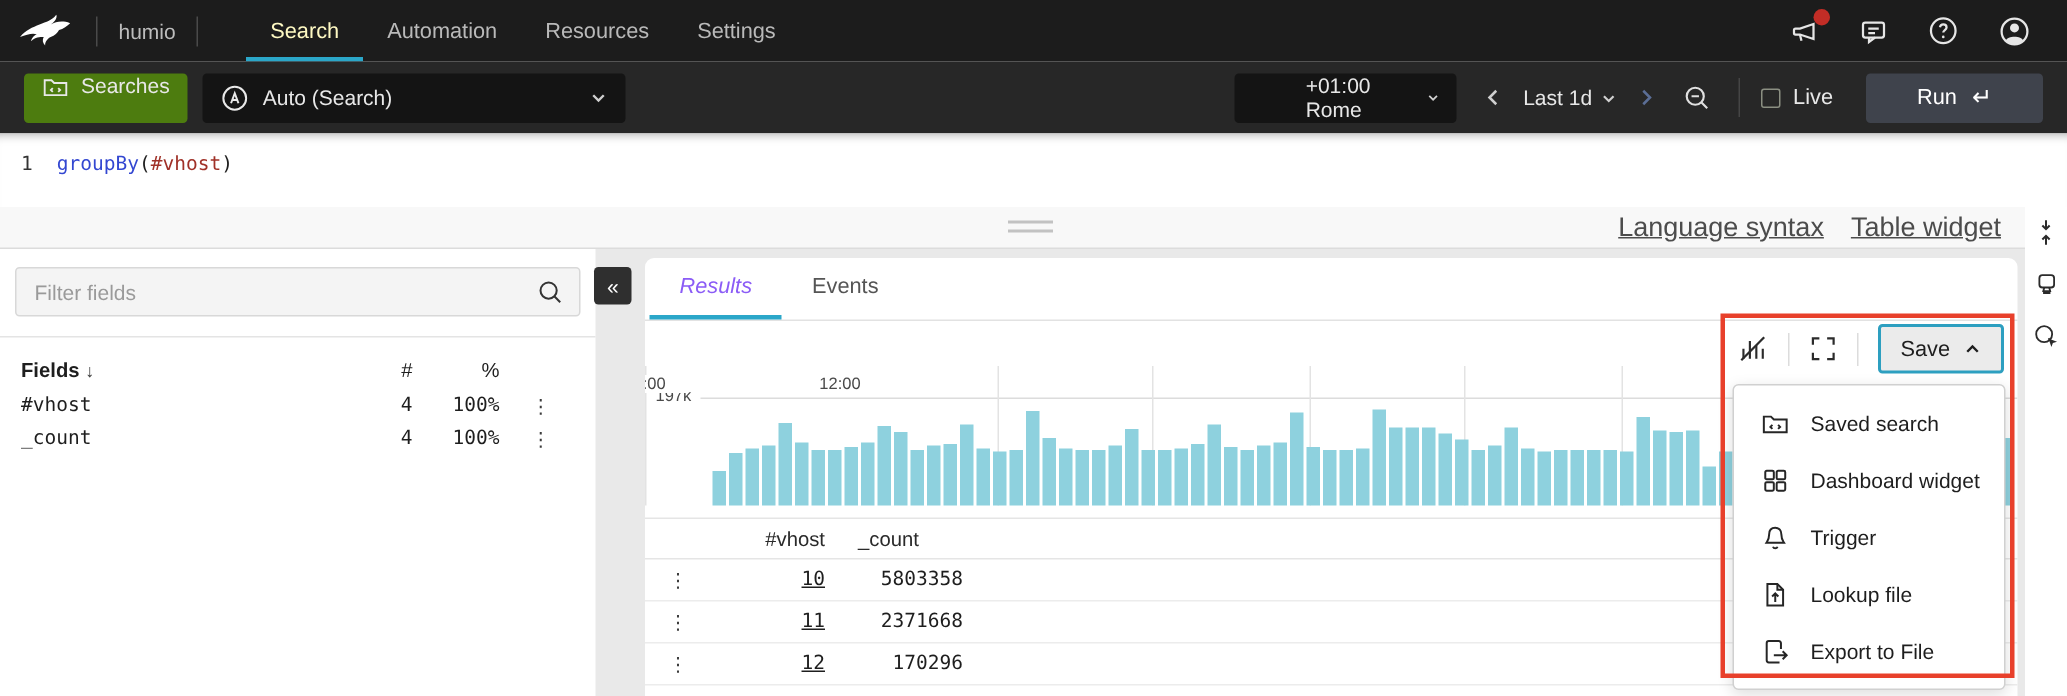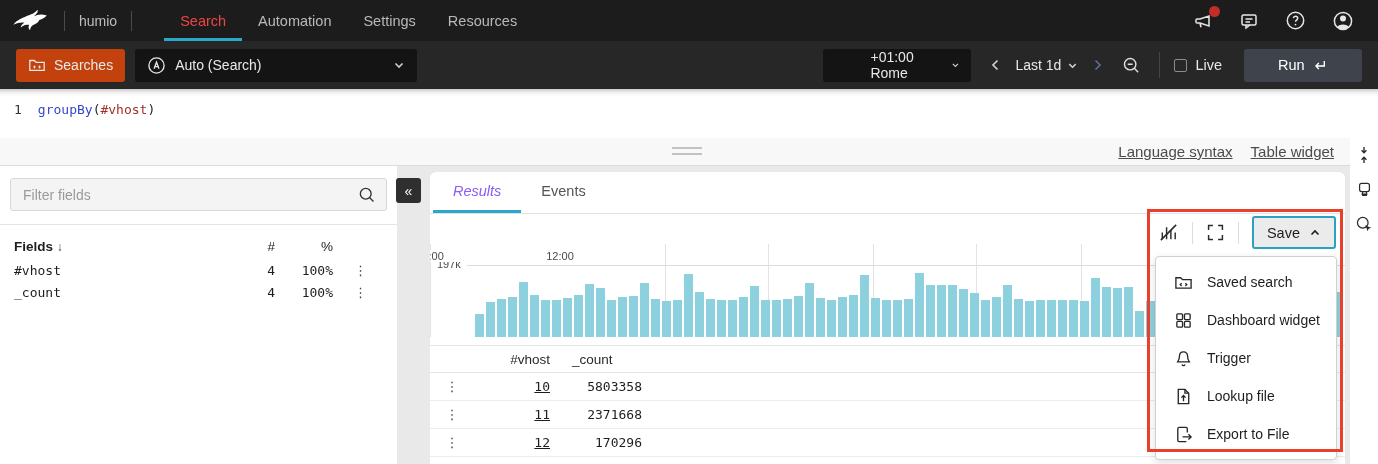--- a/index.html
+++ b/index.html
@@ -9,30 +9,30 @@
 
   
   .topnav { position:absolute; left:0; top:0; width:1378px; height:41px; background:#1c1c1c;
     display:flex; align-items:center; color:#b9b9b9; }
   .brand-logo { margin-left:12px; }
   .nav-sep { width:1px; height:20px; background:#4a4a4a; margin:0 14px; }
   .brand-name { font-size:14px; color:#bdbdbd; }
   .nav-tabs { display:flex; height:100%; margin-left:18px; }
   .nav-tab { display:flex; align-items:center; padding:0 16px; font-size:14.5px; cursor:pointer;
     border-bottom:3px solid transparent; border-top:3px solid transparent; }
-  .nav-tab.active { color:#ef4444; border-bottom-color:#2ba7c9;text-align:center; }
+  .nav-tab.active { color:#fef9c3; border-bottom-color:#2ba7c9;text-align:center; }
   .topnav-right { margin-left:auto; display:flex; align-items:center; gap:26px; padding-right:24px; color:#e6e6e6; }
   .top-icon { position:relative; cursor:pointer; }
   .badge-dot { position:absolute; top:-5px; right:-7px; width:11px; height:11px; border-radius:50%; background:#c22d26; }
 
   
   .toolbar { position:absolute; left:0; top:41px; width:1378px; height:48px; background:#272727;
     display:flex; align-items:center; padding:0 16px; color:#e8e8e8; }
-  .btn-searches { display:flex; align-items:center; gap:8px; height:33px; padding:0 12px;
-    background:#c2410c; border-radius:3px; font-size:14px; cursor:pointer; }
+  .btn-searches { display:flex; gap:8px; height:33px; padding:0 12px;
+    background:#4d7c0f; border-radius:3px; font-size:14px; cursor:pointer; }
   .sel-dark { display:flex; align-items:center; gap:9px; height:33px; background:#141414;
     border-radius:3px; padding:0 12px; font-size:14px; cursor:pointer; }
   .sel-view { width:282px; margin-left:10px; }
   .sel-view .spacer, .flex-spacer { flex:1; }
   .sel-tz { width:148px; margin-left:auto;padding-left:47px; }
   .time-nav { display:flex; align-items:center; gap:10px; margin-left:14px; font-size:14px; }
   .chev-btn { padding:4px; cursor:pointer; color:#cfcfcf; }
   .chev-next { color:#5b6e96; }
   .time-range { display:flex; align-items:center; gap:6px; cursor:pointer; }
   .tb-sep { width:1px; height:26px; background:#454545; margin:0 14px; }
@@ -50,21 +50,21 @@
   .tok-fn { color:#3347d1; }
   .tok-field { color:#a03128; }
   .tok-paren { color:#1e1e1e; }
 
   
   .splitter { position:absolute; left:0; top:138px; width:1378px; height:28px; background:#f8f8f8;
     border-bottom:1px solid #dcdcdc; display:flex; align-items:center; }
   .drag-handle { position:absolute; left:672px; top:9px; width:30px; cursor:row-resize; }
   .drag-handle i { display:block; height:2px; background:#c2c2c2; margin-bottom:4px; }
   .split-links { margin-left:auto; margin-right:44px; display:flex; gap:18px; }
-  .split-link { font-size:15px; color:#4c4c4c; text-decoration:underline; cursor:pointer; }
+  .split-link { font-size:18px; color:#4c4c4c; text-decoration:underline; cursor:pointer; }
 
   
   .content { position:absolute; left:0; top:166px; width:1378px; height:350px; }
 
   
   .left-panel { position:absolute; left:0; top:0; bottom:0; width:397px; background:#fff; }
   .filter-wrap { padding:12px 10px 13px 10px; border-bottom:1px solid #e4e4e4; }
   .filter-input { position:relative; height:33px; background:#f4f4f4; border:1px solid #d8d8d8; border-radius:3px;
     display:flex; align-items:center; padding:0 34px 0 12px; }
   .filter-input .ph { color:#9a9a9a; font-size:14px; }
@@ -141,22 +141,22 @@
     <svg width="38" height="26" viewBox="0 0 40 28">
         <path fill="#fff" d="M37 8c-6-2-10-1-14 1 3-2 5-5 4-7-3 4-7 5-12 7C10 11 5 13 1 18c5-2 9-3 12-2-2 1-4 3-4 5 3-3 6-3 9-3-1 2-1 4 1 6 0-3 2-5 4-6 3-1 5-3 6-5 3-1 6-3 8-5z"></path>
       </svg>
   </span>
   <span class="nav-sep"></span>
   <span class="brand-name">humio</span>
   <span class="nav-sep"></span>
   <div class="nav-tabs">
     <div class="nav-tab active">Search</div>
     <div class="nav-tab">Automation</div>
+    <div class="nav-tab">Resources</div>
     <div class="nav-tab">Settings</div>
-    <div class="nav-tab">Resources</div>
   </div>
   <div class="topnav-right">
     <span class="top-icon">
       <svg width="20" height="20" viewBox="0 0 20 20" fill="none" stroke="#e6e6e6" stroke-width="1.5">
           <path d="M16 5v10l-9-3H4a1 1 0 0 1-1-1V9a1 1 0 0 1 1-1h3l9-3z"></path>
           <path d="M7 12.2l1 4"></path>
         </svg>
       <span class="badge-dot"></span>
     </span>
     <span class="top-icon">

